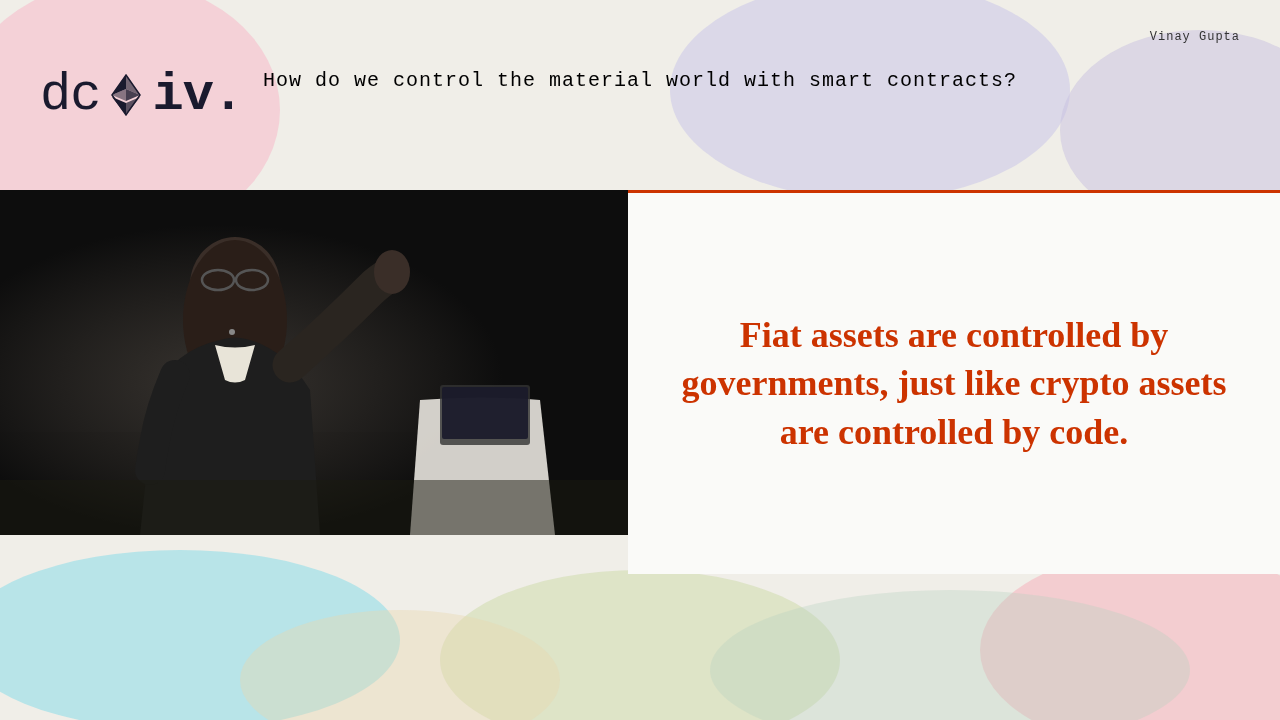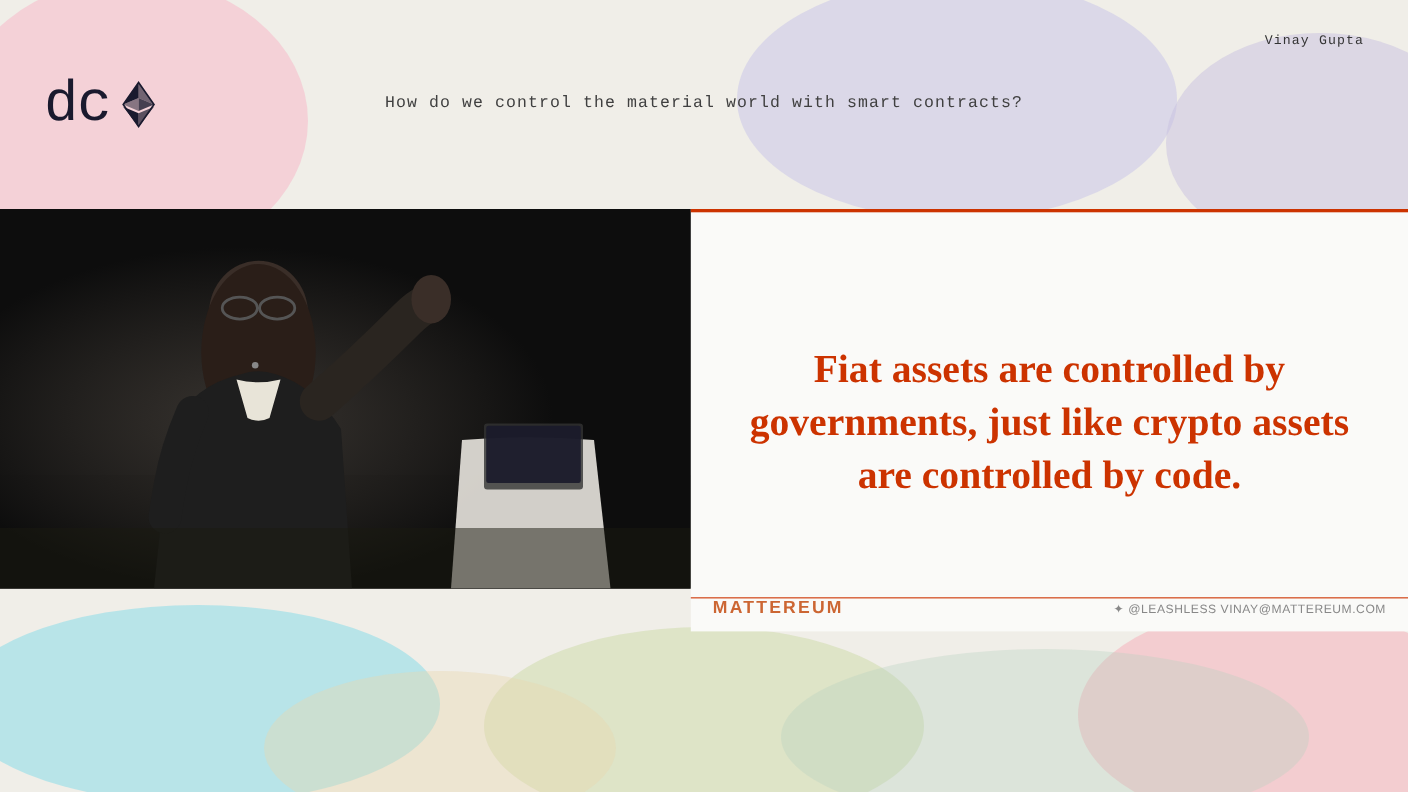--- a/index.html
+++ b/index.html
@@ -49,25 +49,25 @@
       font-weight: 900;
       color: #1a1a2e;
     }
 
     
     .header-subtitle {
       position: absolute;
       left: 50%;
       transform: translateX(-50%);
       font-family: 'Courier New', Courier, monospace;
-      font-size: 15px;
-      color: #404040;
+      font-size: 20px;
+      color: #000000;
       letter-spacing: 1px;
       white-space: nowrap;
-      top: 85px;
+      top: 69px;
     }
 
     
     .speaker-name {
       font-family: 'Courier New', Courier, monospace;
       font-size: 12px;
       color: #333;
       letter-spacing: 1px;
       position: absolute;
       top: 30px;
@@ -213,20 +213,21 @@
     <svg class="logo-eth" viewBox="0 0 40 44" fill="none" xmlns="http://www.w3.org/2000/svg">
       <polygon points="20,2 20,16 34,22" fill="#1a1a2e" opacity="0.6"></polygon>
       <polygon points="20,2 6,22 20,16" fill="#1a1a2e"></polygon>
       <polygon points="20,16 34,22 20,28" fill="#1a1a2e" opacity="0.8"></polygon>
       <polygon points="20,16 6,22 20,28" fill="#1a1a2e" opacity="0.5"></polygon>
       <polygon points="20,30 34,24 20,42" fill="#1a1a2e" opacity="0.7"></polygon>
       <polygon points="20,30 6,24 20,42" fill="#1a1a2e"></polygon>
 
       <polygon points="20,2 34,22 20,42 6,22" fill="none" stroke="#1a1a2e" stroke-width="1.5"></polygon>
     </svg>
+    <span class="logo-text-iv">iv.</span>
   </div>
 
   <div class="header-subtitle">How do we control the material world with smart contracts?</div>
 
   <div class="speaker-name">Vinay Gupta</div>
 </div>
 
 <div class="main-content">
 
   <div class="video-panel">
@@ -269,21 +270,17 @@
 
         <path d="M215 155 Q235 160 255 155 L245 190 Q235 195 225 190 Z" fill="#e8e4d8"></path>
 
         <rect x="0" y="290" width="628" height="55" fill="#1a1a10" opacity="0.5"></rect>
       </svg>
     </div>
   </div>
 
   <div class="slide-panel">
     <div class="slide-main-text">Fiat assets are controlled by governments, just like crypto assets are controlled by code.</div>
-    <div class="slide-footer">
-      <span class="slide-brand">MATTEREUM</span>
-      <span class="slide-contact">✦ @LEASHLESS   VINAY@MATTEREUM.COM</span>
-    </div>
   </div>
 </div>
 
 <div class="bottom-section">
 </div>
 
 </body></html>

